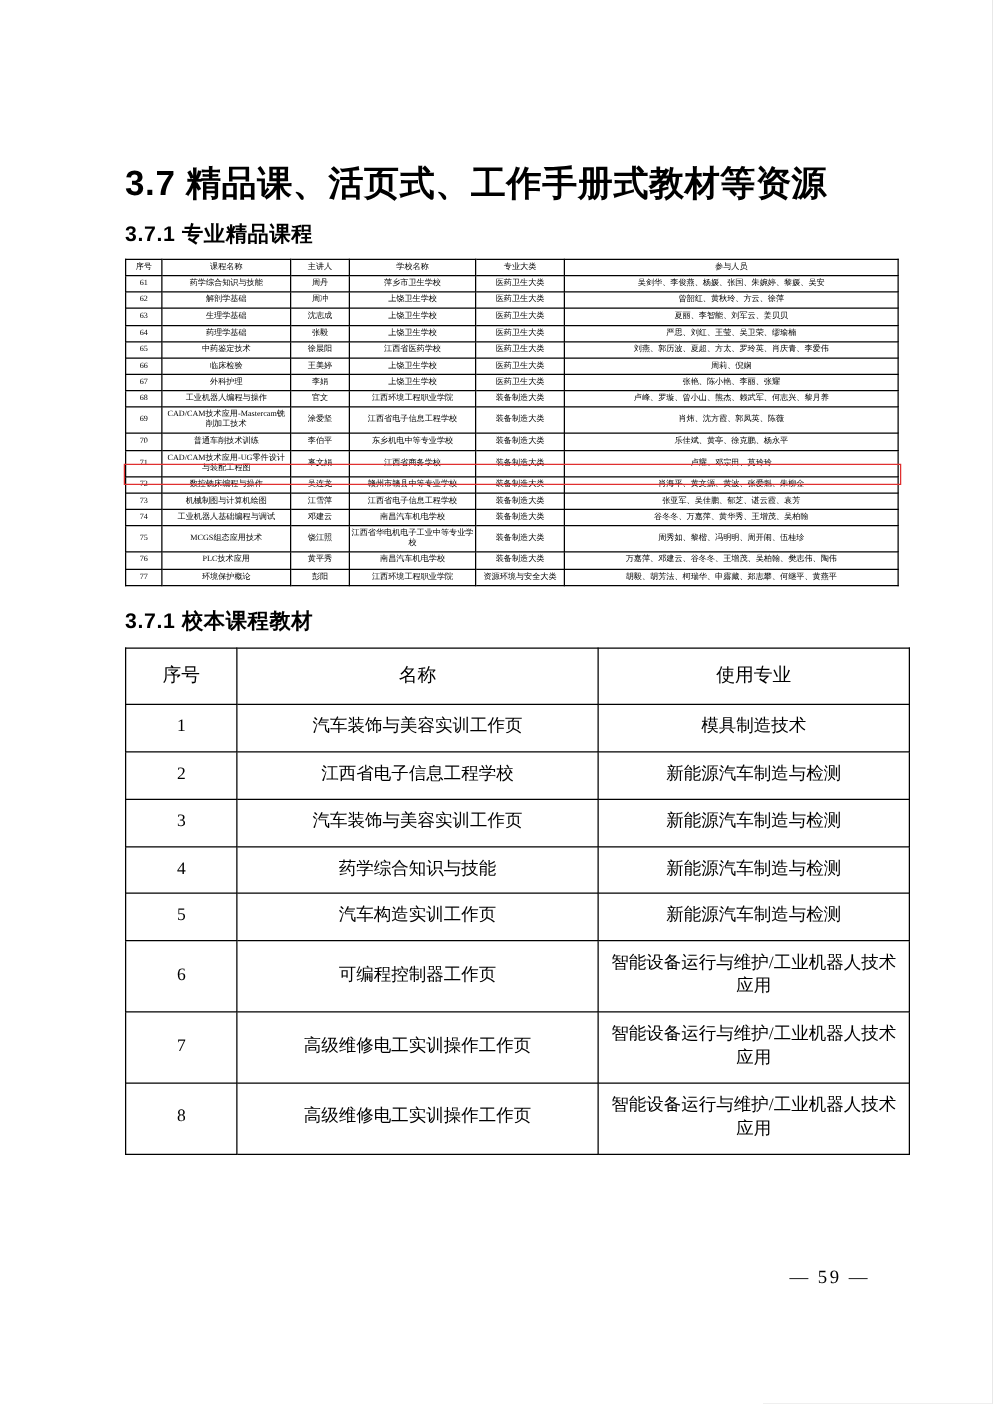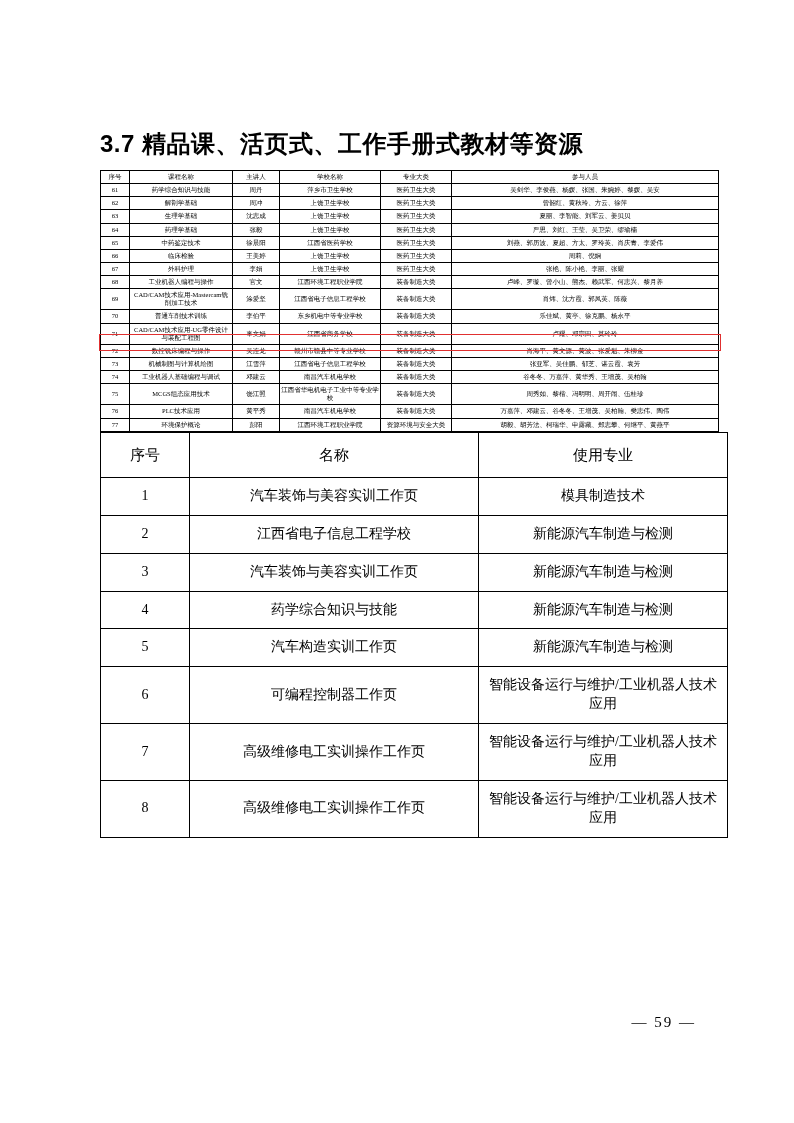--- a/index.html
+++ b/index.html
@@ -19,21 +19,21 @@
     overflow: hidden;
   }
   .content {
     position: absolute;
     left: 100px;
     top: 128px;
     width: 600px;
   }
   h1.sec-title {
     font-family: "Liberation Sans", sans-serif;
-    font-size: 24px;
+    font-size: 28px;
     font-weight: bold;
     margin: 0 0 10px 0;
     letter-spacing: 0.5px;
   }
   h2.sub-title {
     font-family: "Liberation Sans", sans-serif;
     font-size: 17px;
     font-weight: bold;
     margin: 6px 0 8px 0;
     letter-spacing: 0.5px;
@@ -111,20 +111,21 @@
   }
 </style>
 </head>
 <body>
 
 <div class="page">
   <div class="content">
 
     <h1 class="sec-title">3.7 精品课、活页式、工作手册式教材等资源</h1>
 
+    <h2 class="sub-title">3.7.1 专业精品课程</h2>
 
     <div style="position:relative;">
       <table class="t1">
         <thead>
           <tr>
             <th class="c0">序号</th>
             <th class="c1">课程名称</th>
             <th class="c2">主讲人</th>
             <th class="c3">学校名称</th>
             <th class="c4">专业大类</th>
@@ -266,20 +267,21 @@
               <td class="c2">彭阳</td>
               <td class="c3">江西环境工程职业学院</td>
               <td class="c4">资源环境与安全大类</td>
               <td class="c5">胡毅、胡芳法、柯瑞华、申露藏、郑志攀、何继平、黄燕平</td>
             </tr>
           </tbody>
       </table>
     <div class="hl-box" style="border-color: rgb(224, 48, 48); left: -1.5px; top: 164.125px; width: 622px; height: 17.125px;"></div>
       </div>
 
+    <h2 class="sub-title-2">3.7.1 校本课程教材</h2>
 
     <table class="t2">
       <thead>
         <tr>
           <th class="k0">序号</th>
           <th class="k1">名称</th>
           <th class="k2">使用专业</th>
         </tr>
       </thead>
       <tbody id="textbooks-body">

